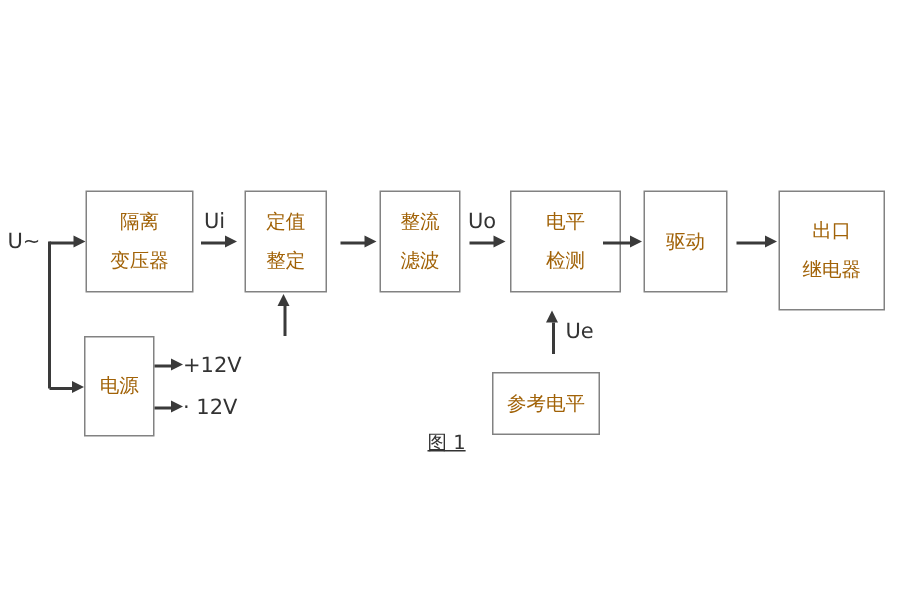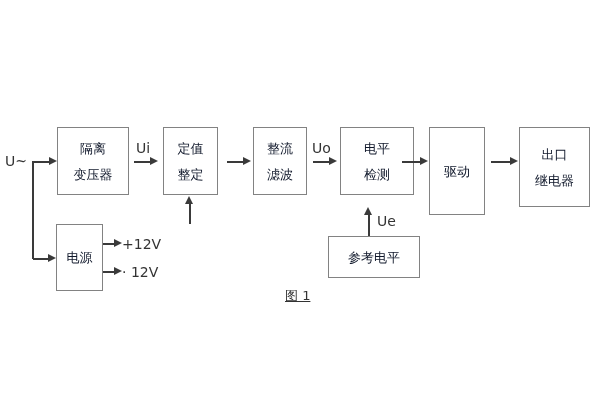--- a/index.html
+++ b/index.html
@@ -8,21 +8,21 @@
     font-family:"DejaVu Sans","Liberation Sans",sans-serif;
     overflow:hidden;
   }
   .box {
     position:absolute;
     border:1.5px solid #828282;
     background:#ffffff;
     display:flex; flex-direction:column;
     align-items:center; justify-content:center;
     gap:13px;
-    font-size:13px; color:#0f172a;
+    font-size:13px; color:#a16207;
     line-height:1;
     box-sizing:border-box;
   }
   .box span { display:block; }
   .hline { position:absolute; height:1.5px; background:#3a3a3a; }
   .vline { position:absolute; width:1.5px; background:#3a3a3a; }
   .arr-r { position:absolute; width:0; height:0;
     border-left:8px solid #3a3a3a;
     border-top:4.5px solid transparent; border-bottom:4.5px solid transparent; }
   .arr-u { position:absolute; width:0; height:0;
@@ -49,35 +49,35 @@
   <div class="box" style="left:253px;top:127px;width:54px;height:68px">
     <span>整流</span>
     <span>滤波</span>
   </div>
 
   <div class="box" style="left:340px;top:127px;width:74px;height:68px">
     <span>电平</span>
     <span>检测</span>
   </div>
 
-  <div class="box" style="left:429px;top:127px;width:56px;height:88px">
+  <div class="box" style="left:429px;top:127px;width:56px;height:68px">
     <span>驱动</span>
   </div>
 
   <div class="box" style="left:519px;top:127px;width:71px;height:80px">
     <span>出口</span>
     <span>继电器</span>
   </div>
 
   <div class="box" style="left:56px;top:224px;width:47px;height:67px">
     <span>电源</span>
   </div>
 
 
-  <div class="box" style="left:328px;top:236px;width:92px;height:42px">
+  <div class="box" style="left:328px;top:248px;width:72px;height:42px">
     <span>参考电平</span>
   </div>
 
   <div class="hline" style="left:33px;top:161px;width:17px"></div>
   <div class="arr-r" style="left:49px;top:157px"></div>
   <div class="vline" style="left:32px;top:161px;height:98px"></div>
   <div class="hline" style="left:33px;top:258px;width:16px"></div>
   <div class="arr-r" style="left:48px;top:254px"></div>
 
   <div class="hline" style="left:134px;top:161px;width:16px"></div>

